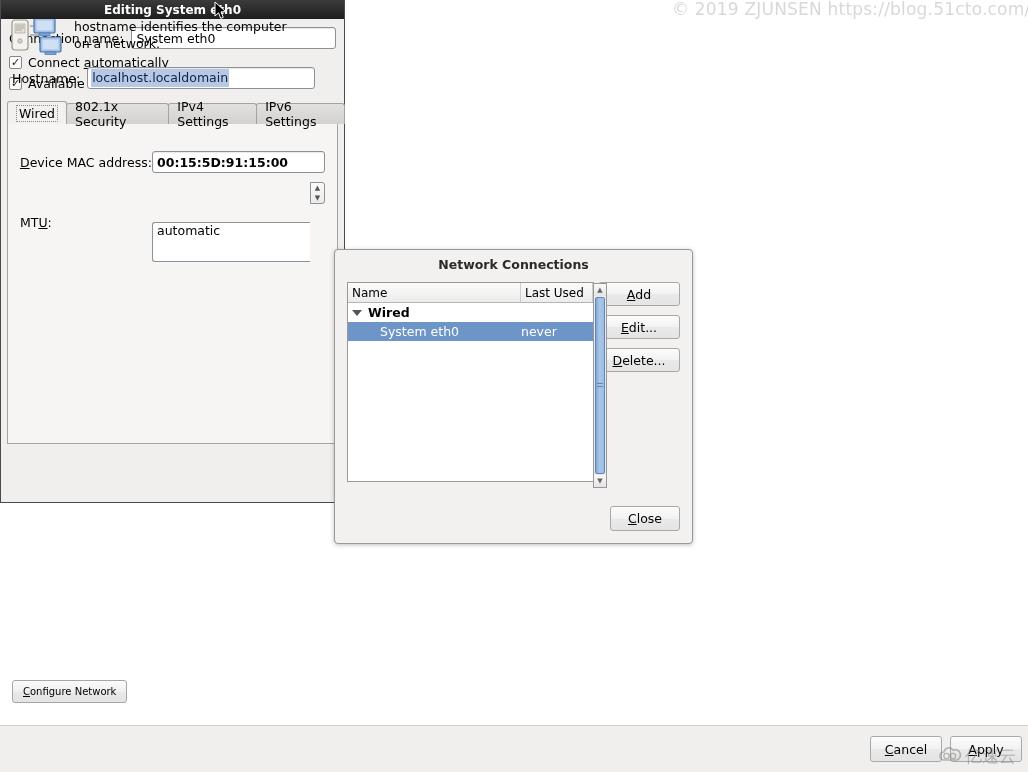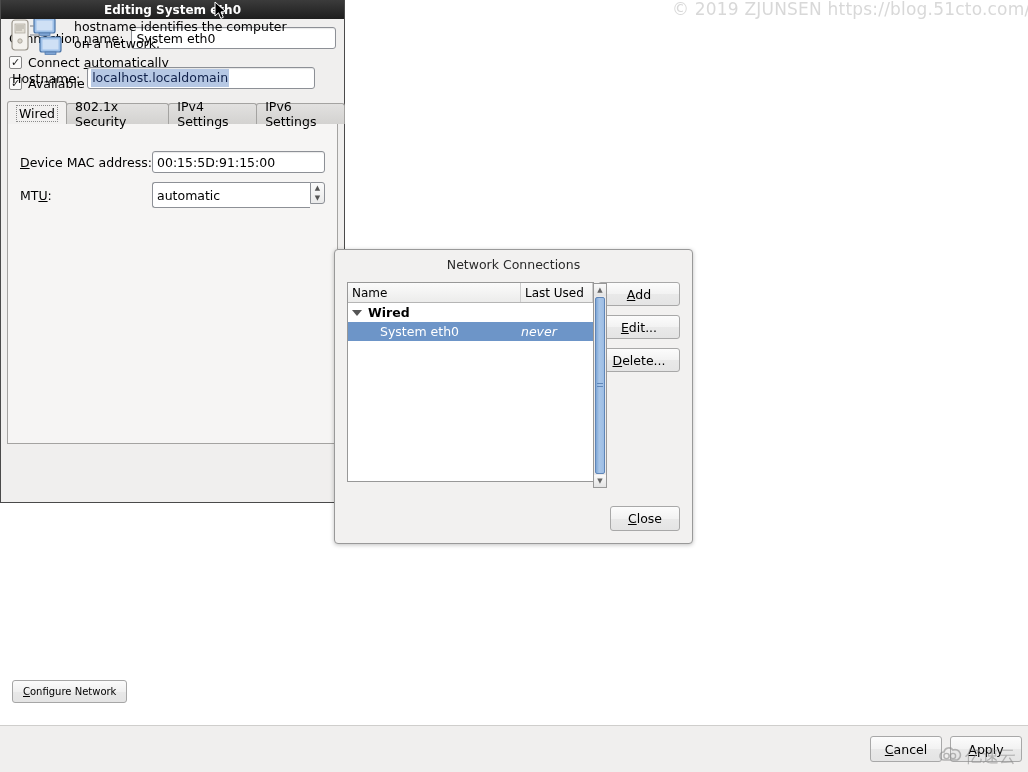--- a/index.html
+++ b/index.html
@@ -67,21 +67,21 @@
   .u { text-decoration: underline; }
 
   
   .dialog {
     position: absolute;
     background: #f0f0ef;
     border: 1px solid #7d7d7d;
     box-shadow: 0 1px 4px rgba(0,0,0,.25);
   }
   .dialog-title {
-    text-align: center; font-weight: normal; font-size: 12.5px;
+    text-align: center; font-weight: bold; font-size: 12.5px;
     color: #2a2a2a;
   }
 
   
   #netconn {
     left: 334px; top: 249px; width: 359px; height: 295px;
     border-radius: 4px;
     background: #f2f1f0;
     border: 1px solid #999;
   }
@@ -113,21 +113,21 @@
   .tri {
     width: 0; height: 0;
     border-left: 5px solid transparent; border-right: 5px solid transparent;
     border-top: 6px solid #555; margin-right: 6px;
   }
   .nc-item-row {
     display: flex; align-items: center; height: 19px;
     background: #6d95c8; color: #ffffff; font-size: 12.5px;
   }
   .nc-item-name { padding-left: 32px; flex: 1; }
-  .nc-item-last { width: 72px; font-style: italic; }
+  .nc-item-last { width: 72px; }
   .nc-scroll {
     position: absolute; right: -14px; top: 0; width: 14px; height: 205px;
     background: #eceaea; border: 1px solid #989898;
     display: flex; flex-direction: column; align-items: center;
   }
   .sb-arrow {
     width: 12px; height: 12px; flex: none;
     background: linear-gradient(to bottom,#fafafa,#e4e4e4);
     display: flex; align-items: center; justify-content: center;
     font-size: 7px; color: #666;
@@ -221,28 +221,28 @@
     background: #f6f5f4; border: 1px solid #a4a3a1;
     padding-top: 18px;
   }
   .tp-row { display: flex; align-items: center; padding: 0 12px; margin-top: 9px; }
   .tp-label { width: 132px; font-size: 12.5px; }
   .tp-input {
     flex: 1; height: 22px; background: #fff;
     border: 1px solid #8d9096; border-radius: 3px;
     box-shadow: inset 0 1px 1px rgba(0,0,0,.09);
     display: flex; align-items: center; padding: 0 4px;
-    font-size: 12.5px; overflow: hidden; white-space: nowrap;
+    font-size: 12.5px; overflow: hidden; white-space: nowrap; font-weight: bold;
   }
   .spin-wrap { flex: 1; display: flex; }
   .spin-input {
-    flex: 1; height: 26px; background: #fff;
+    flex: 1; height: 40px; background: #fff;
     border: 1px solid #8d9096; border-right: none;
     border-radius: 3px 0 0 3px;
-    display: flex; align-items: center; padding: 0 4px; font-size: 12.5px;
+    display: flex; padding: 0 4px; font-size: 12.5px; margin-top: 40px;
   }
   .spin-btns {
     width: 15px; height: 22px;
     border: 1px solid #8d9096; border-radius: 0 3px 3px 0;
     background: linear-gradient(to bottom,#fbfbfb,#eaeaea);
     display: flex; flex-direction: column;
   }
   .spin-btn {
     flex: 1; display: flex; align-items: center; justify-content: center;
     font-size: 7px; color: #555;

